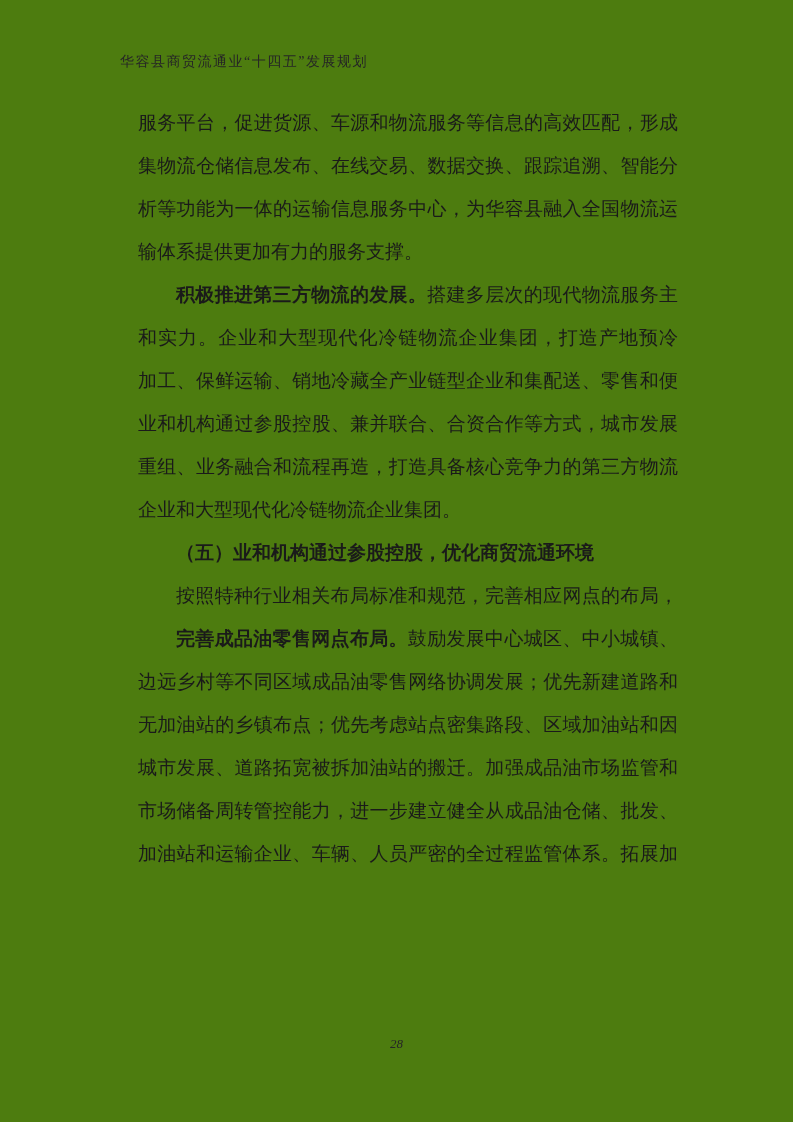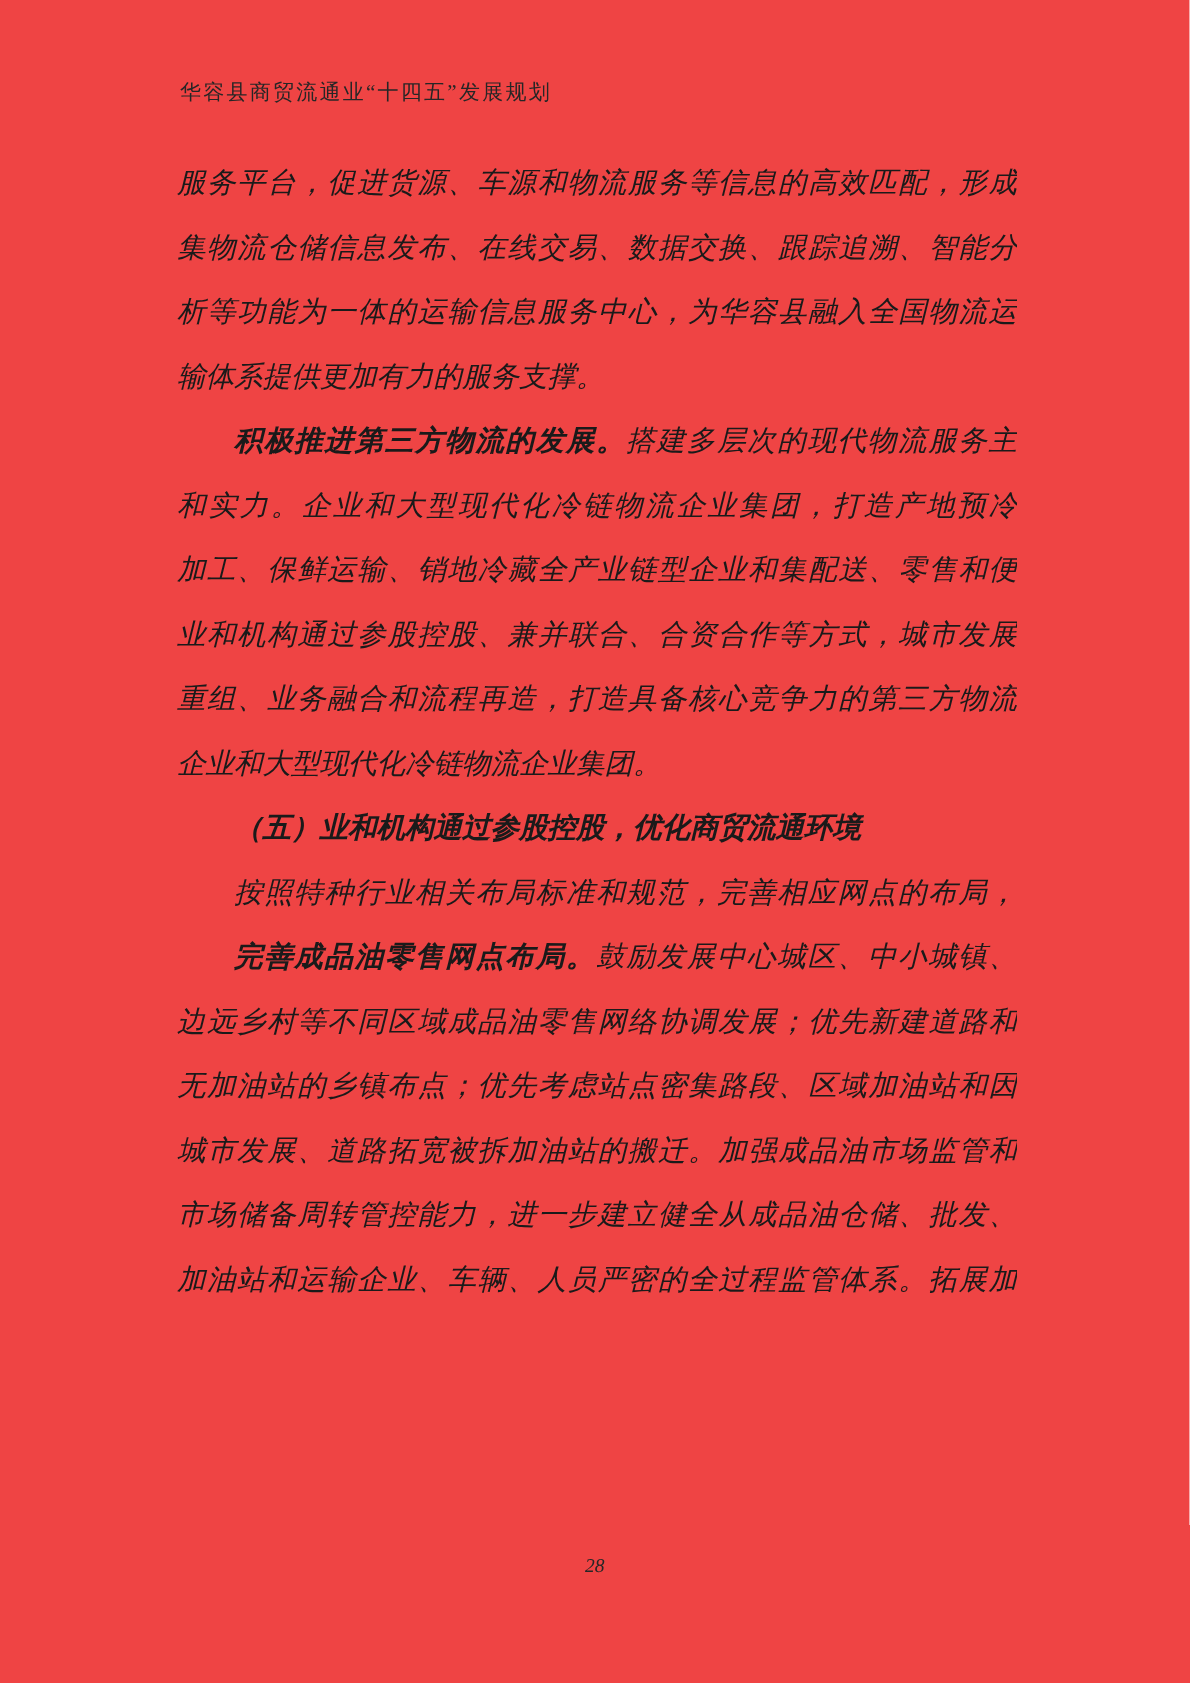--- a/index.html
+++ b/index.html
@@ -4,21 +4,21 @@
 <style>
   html, body {
     margin: 0;
     padding: 0;
     background: #ffffff;
   }
   .page {
     position: relative;
     width: 793px;
     height: 1122px;
-    background: #ef4444;
+    background: #4d7c0f;
     font-family: "Liberation Serif", "DejaVu Serif", serif;
     color: #1a1a1a;
     overflow: hidden;
   }
   .header {
     position: absolute;
     left: 120px;
     top: 53px;
     font-size: 14px;
     letter-spacing: 1.5px;
@@ -32,30 +32,30 @@
     width: 560px;
   }
   .line {
     height: 43px;
     line-height: 43px;
     font-size: 19px;
     text-align: justify;
     text-align-last: justify;
     overflow: hidden;
     white-space: nowrap;
-    font-style: italic;
   }
   .line.no-just {
     text-align-last: left;
   }
   .line.indent {
     text-indent: 38px;
   }
   .line .b {
     font-weight: 700;
+    margin-left: 20px;
   }
   .footer {
     position: absolute;
     left: 0;
     top: 1036px;
     width: 100%;
     text-align: center;
     font-size: 13px;
     color: #262626;
     font-style: italic;

